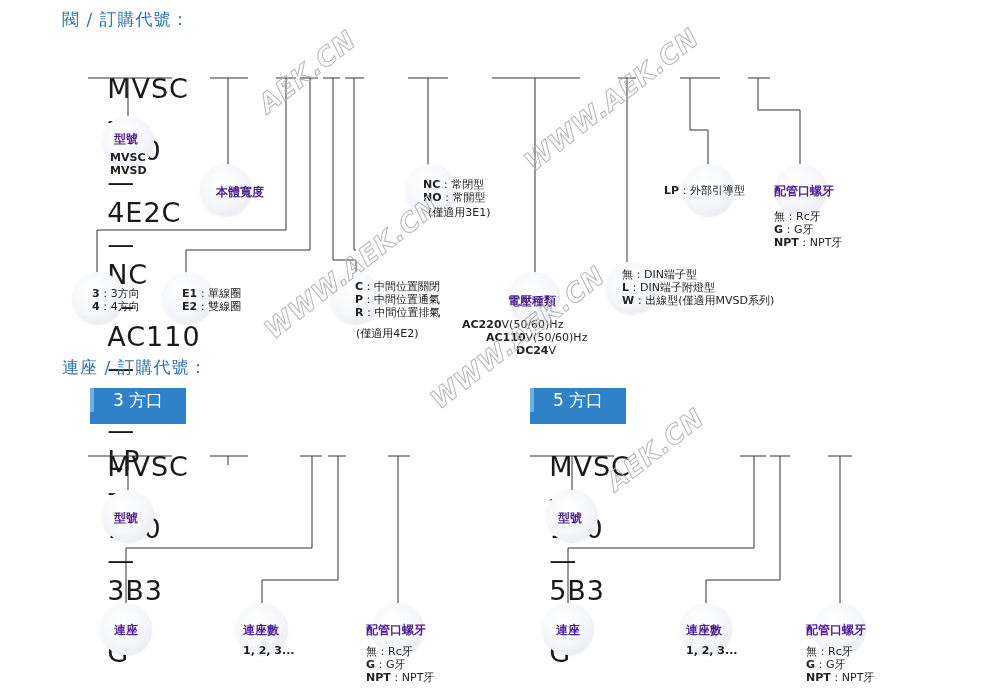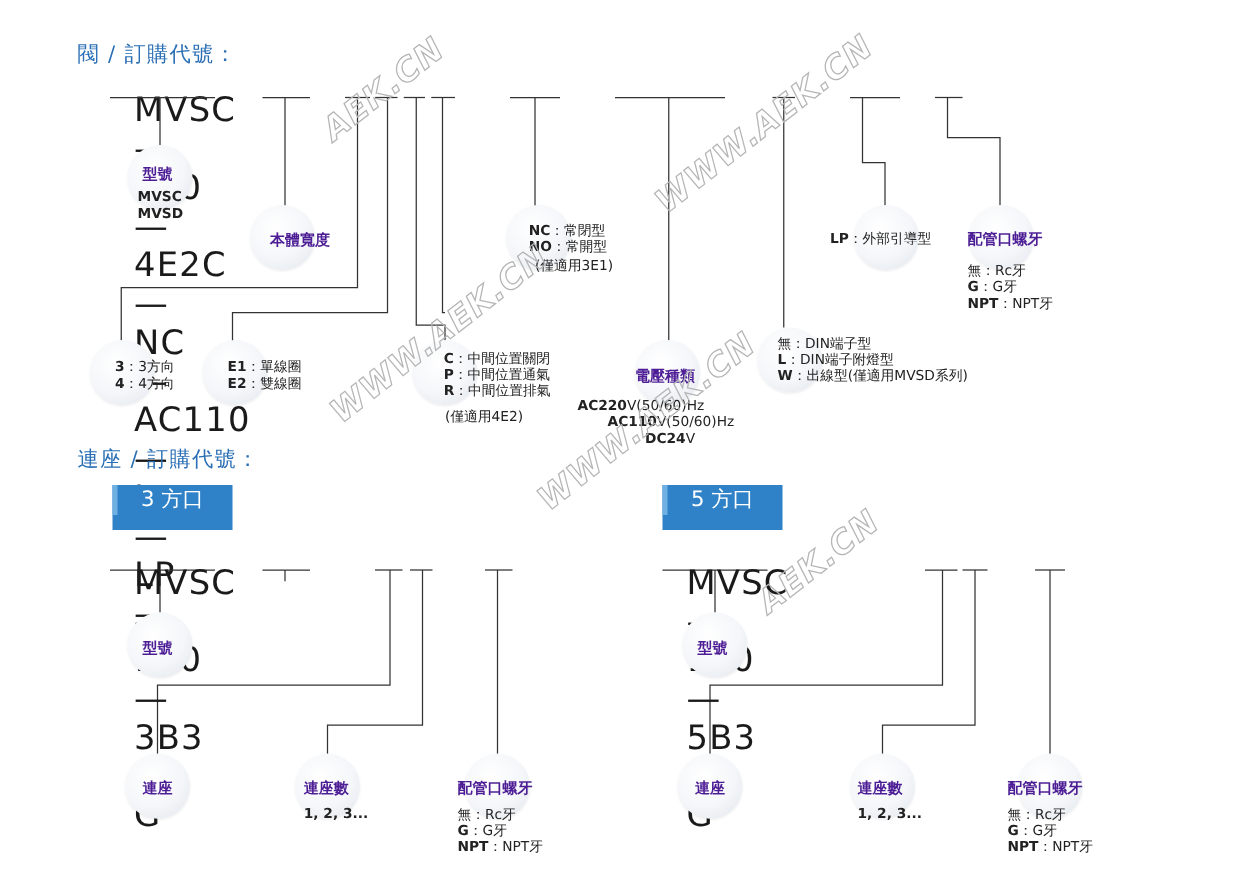--- a/index.html
+++ b/index.html
@@ -12,21 +12,21 @@
   .lbl { font-size: 11px; color: #222; white-space: nowrap; line-height: 13px; }
   .b { font-weight: bold; }
   .hd { font-size: 12px; font-weight: bold; color: #4c1d95; white-space: nowrap; }
   svg.lines { position: absolute; left: 0; top: 0; }
   svg.lines line, svg.lines polyline { stroke: #333; stroke-width: 1; fill: none; }
   .wm { font-family: "DejaVu Sans", sans-serif; font-weight: bold; font-style: italic; font-size: 26px; color: transparent; -webkit-text-stroke: 1px #b5b5b5; white-space: nowrap; letter-spacing: 1px; transform-origin: left center; }
 </style>
 </head>
 <body>
 
-<div class="abs section-title" style="left:62px;top:8px;margin-top:24px;">閥 / 訂購代號：</div>
+<div class="abs section-title" style="left:62px;top:8px;">閥 / 訂購代號：</div>
 
 <div class="abs code" style="left:88px;top:42px;">
   <span>MVSC</span>
   <span>—</span>
   <span>180</span>
   <span>—</span>
   <span>4E2C</span>
   <span>—</span>
   <span>NC</span>
   <span>—</span>

